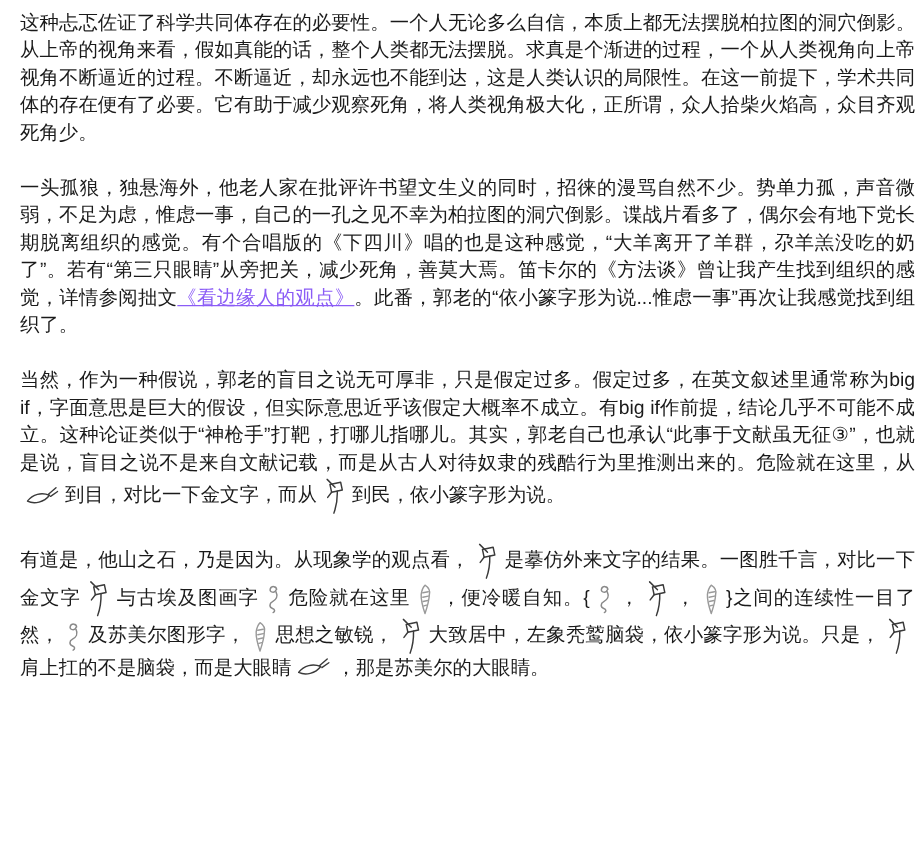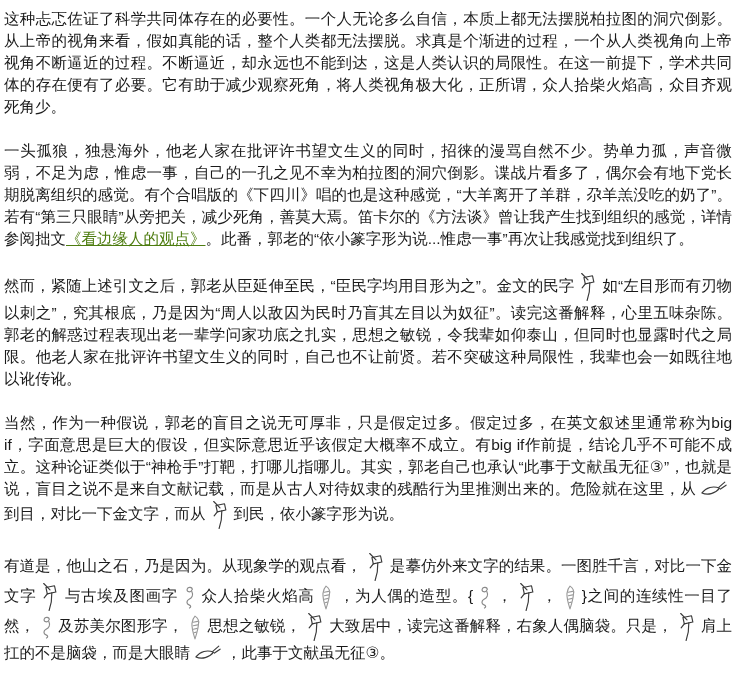--- a/index.html
+++ b/index.html
@@ -3,29 +3,29 @@
 <meta charset="utf-8">
 <style>
   html,body{margin:0;padding:0;background:#ffffff;}
   body{
     width:736px;
     font-family:"Liberation Sans","DejaVu Sans",sans-serif;
     color:#1a1a1a;
     -webkit-font-smoothing:antialiased;
   }
   .article{
-    padding:8px 4px 10px 4px;
+    padding:8px 4px 10px 16px;
     font-size:15.5px;
     line-height:22px;
     text-align:justify;
   }
   .para{margin:0 0 22px 0;}
   .para:last-child{margin-bottom:0;}
   .inline-link{
-    color:#4d7c0f;
+    color:#8b5cf6;
     text-decoration:underline;
     cursor:pointer;
   }
   .glyph{
     display:inline-block;
     vertical-align:middle;
     margin:0 5px;
   }
   .glyph-min-bronze{stroke:#3a3a3a;}
   .glyph-eye-pictograph{stroke:#3a3a3a;}
@@ -70,46 +70,43 @@
       <path d="M6,13 L11,12"></path>
       <path d="M6.2,17 L10.5,16"></path>
       <path d="M7,21 L9.5,20.3"></path>
     </symbol>
   </defs>
 </svg>
 
 <div class="article">
     <p class="para"><span>这种忐忑佐证了科学共同体存在的必要性。一个人无论多么自信，本质上都无法摆脱柏拉图的洞穴倒影。从上帝的视角来看，假如真能的话，整个人类都无法摆脱。求真是个渐进的过程，一个从人类视角向上帝视角不断逼近的过程。不断逼近，却永远也不能到达，这是人类认识的局限性。在这一前提下，学术共同体的存在便有了必要。它有助于减少观察死角，将人类视角极大化，正所谓，众人拾柴火焰高，众目齐观死角少。</span></p>
     <p class="para"><span>一头孤狼，独悬海外，他老人家在批评许书望文生义的同时，招徕的漫骂自然不少。势单力孤，声音微弱，不足为虑，惟虑一事，自己的一孔之见不幸为柏拉图的洞穴倒影。谍战片看多了，偶尔会有地下党长期脱离组织的感觉。有个合唱版的《下四川》唱的也是这种感觉，“大羊离开了羊群，尕羊羔没吃的奶了”。若有“第三只眼睛”从旁把关，减少死角，善莫大焉。笛卡尔的《方法谈》曾让我产生找到组织的感觉，详情参阅拙文</span><a href="#" class="inline-link">《看边缘人的观点》</a><span>。此番，郭老的“依小篆字形为说...惟虑一事”再次让我感觉找到组织了。</span></p>
-    <p class="para"><span>然而，紧随上述引文之后，郭老从臣延伸至民，“臣民字均用目形为之”。金文的民字</span><svg class="glyph glyph-min-bronze" viewBox="0 0 20 32" width="18" height="30">
-        <use href="#sym-min-bronze"></use>
-      </svg><span>如“左目形而有刃物以刺之”，究其根底，乃是因为“周人以敌囚为民时乃盲其左目以为奴征”。读完这番解释，心里五味杂陈。郭老的解惑过程表现出老一辈学问家功底之扎实，思想之敏锐，令我辈如仰泰山，但同时也显露时代之局限。他老人家在批评许书望文生义的同时，自己也不让前贤。若不突破这种局限性，我辈也会一如既往地以讹传讹。</span></p>
     <p class="para"><span>当然，作为一种假说，郭老的盲目之说无可厚非，只是假定过多。假定过多，在英文叙述里通常称为big if，字面意思是巨大的假设，但实际意思近乎该假定大概率不成立。有big if作前提，结论几乎不可能不成立。这种论证类似于“神枪手”打靶，打哪儿指哪儿。其实，郭老自己也承认“此事于文献虽无征③”，也就是说，盲目之说不是来自文献记载，而是从古人对待奴隶的残酷行为里推测出来的。危险就在这里，从</span><svg class="glyph glyph-eye-pictograph" viewBox="0 0 30 22" width="26" height="19">
         <use href="#sym-eye-pictograph"></use>
       </svg><span>到目，对比一下金文字，而从</span><svg class="glyph glyph-min-bronze" viewBox="0 0 20 32" width="18" height="30">
         <use href="#sym-min-bronze"></use>
       </svg><span>到民，依小篆字形为说。</span></p>
     <p class="para"><span>有道是，他山之石，乃是因为。从现象学的观点看，</span><svg class="glyph glyph-min-bronze" viewBox="0 0 20 32" width="18" height="30">
         <use href="#sym-min-bronze"></use>
       </svg><span>是摹仿外来文字的结果。一图胜千言，对比一下金文字</span><svg class="glyph glyph-min-bronze" viewBox="0 0 20 32" width="18" height="30">
         <use href="#sym-min-bronze"></use>
       </svg><span>与古埃及图画字</span><svg class="glyph glyph-egyptian-vulture" viewBox="0 0 14 26" width="13" height="24">
         <use href="#sym-egyptian-vulture"></use>
-      </svg><span>众人拾柴火焰高</span><svg class="glyph glyph-sumerian-figure" viewBox="0 0 16 30" width="14" height="27">
+      </svg><span>危险就在这里</span><svg class="glyph glyph-sumerian-figure" viewBox="0 0 16 30" width="14" height="27">
         <use href="#sym-sumerian-figure"></use>
-      </svg><span>，为人偶的造型。{</span><svg class="glyph glyph-egyptian-vulture" viewBox="0 0 14 26" width="13" height="24">
+      </svg><span>，便冷暖自知。{</span><svg class="glyph glyph-egyptian-vulture" viewBox="0 0 14 26" width="13" height="24">
         <use href="#sym-egyptian-vulture"></use>
       </svg><span>，</span><svg class="glyph glyph-min-bronze" viewBox="0 0 20 32" width="18" height="30">
         <use href="#sym-min-bronze"></use>
       </svg><span>，</span><svg class="glyph glyph-sumerian-figure" viewBox="0 0 16 30" width="14" height="27">
         <use href="#sym-sumerian-figure"></use>
       </svg><span>}之间的连续性一目了然，</span><svg class="glyph glyph-egyptian-vulture" viewBox="0 0 14 26" width="13" height="24">
         <use href="#sym-egyptian-vulture"></use>
       </svg><span>及苏美尔图形字，</span><svg class="glyph glyph-sumerian-figure" viewBox="0 0 16 30" width="14" height="27">
         <use href="#sym-sumerian-figure"></use>
       </svg><span>思想之敏锐，</span><svg class="glyph glyph-min-bronze" viewBox="0 0 20 32" width="18" height="30">
         <use href="#sym-min-bronze"></use>
-      </svg><span>大致居中，读完这番解释，右象人偶脑袋。只是，</span><svg class="glyph glyph-min-bronze" viewBox="0 0 20 32" width="18" height="30">
+      </svg><span>大致居中，左象秃鹫脑袋，依小篆字形为说。只是，</span><svg class="glyph glyph-min-bronze" viewBox="0 0 20 32" width="18" height="30">
         <use href="#sym-min-bronze"></use>
       </svg><span>肩上扛的不是脑袋，而是大眼睛</span><svg class="glyph glyph-eye-pictograph" viewBox="0 0 30 22" width="26" height="19">
         <use href="#sym-eye-pictograph"></use>
-      </svg><span>，此事于文献虽无征③。</span></p>
+      </svg><span>，那是苏美尔的大眼睛。</span></p>
   </div>
 
 </body></html>

